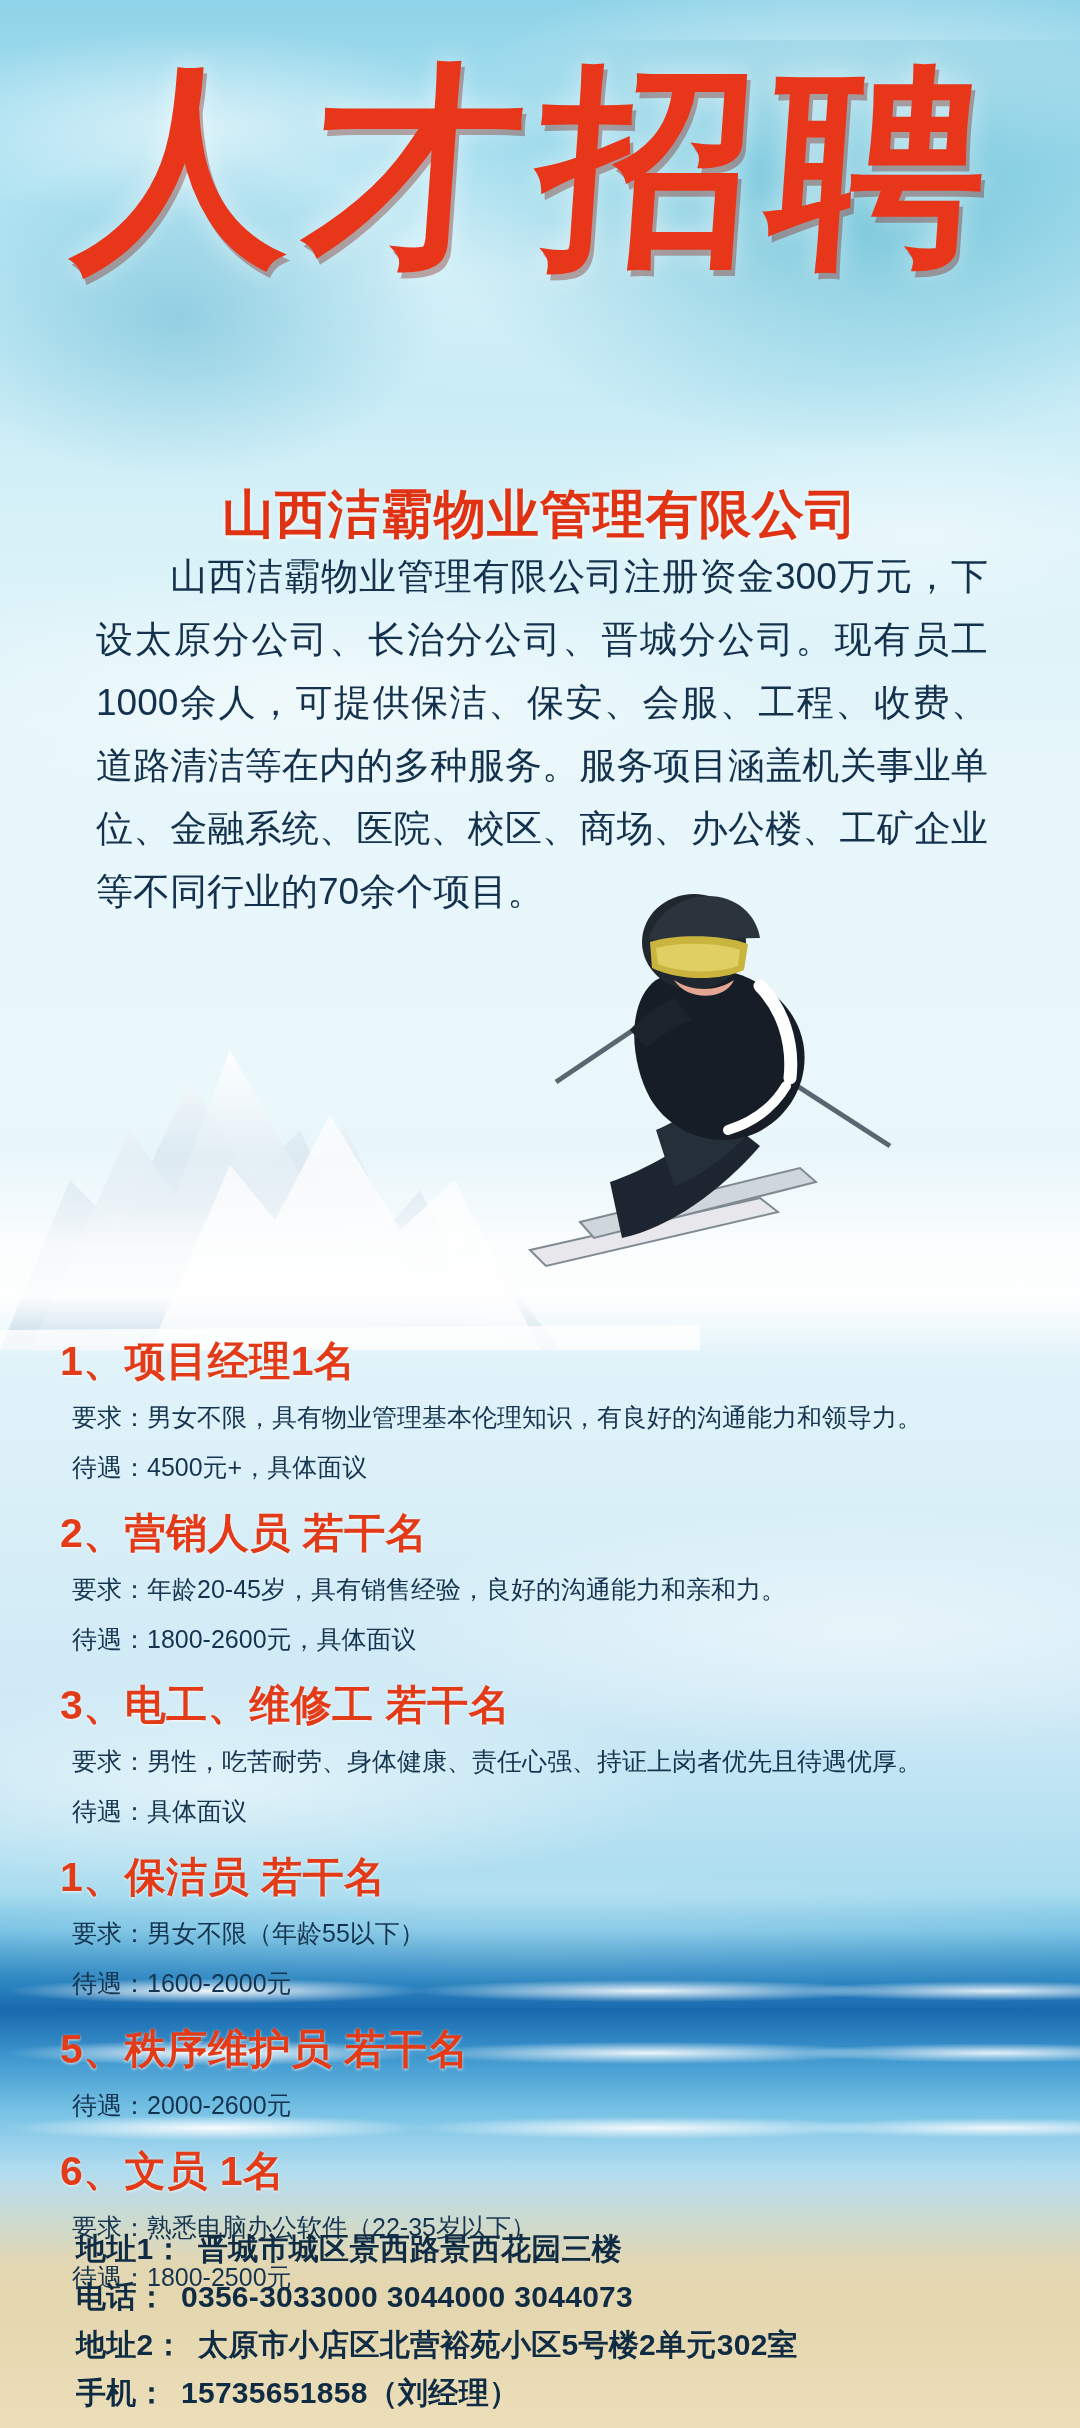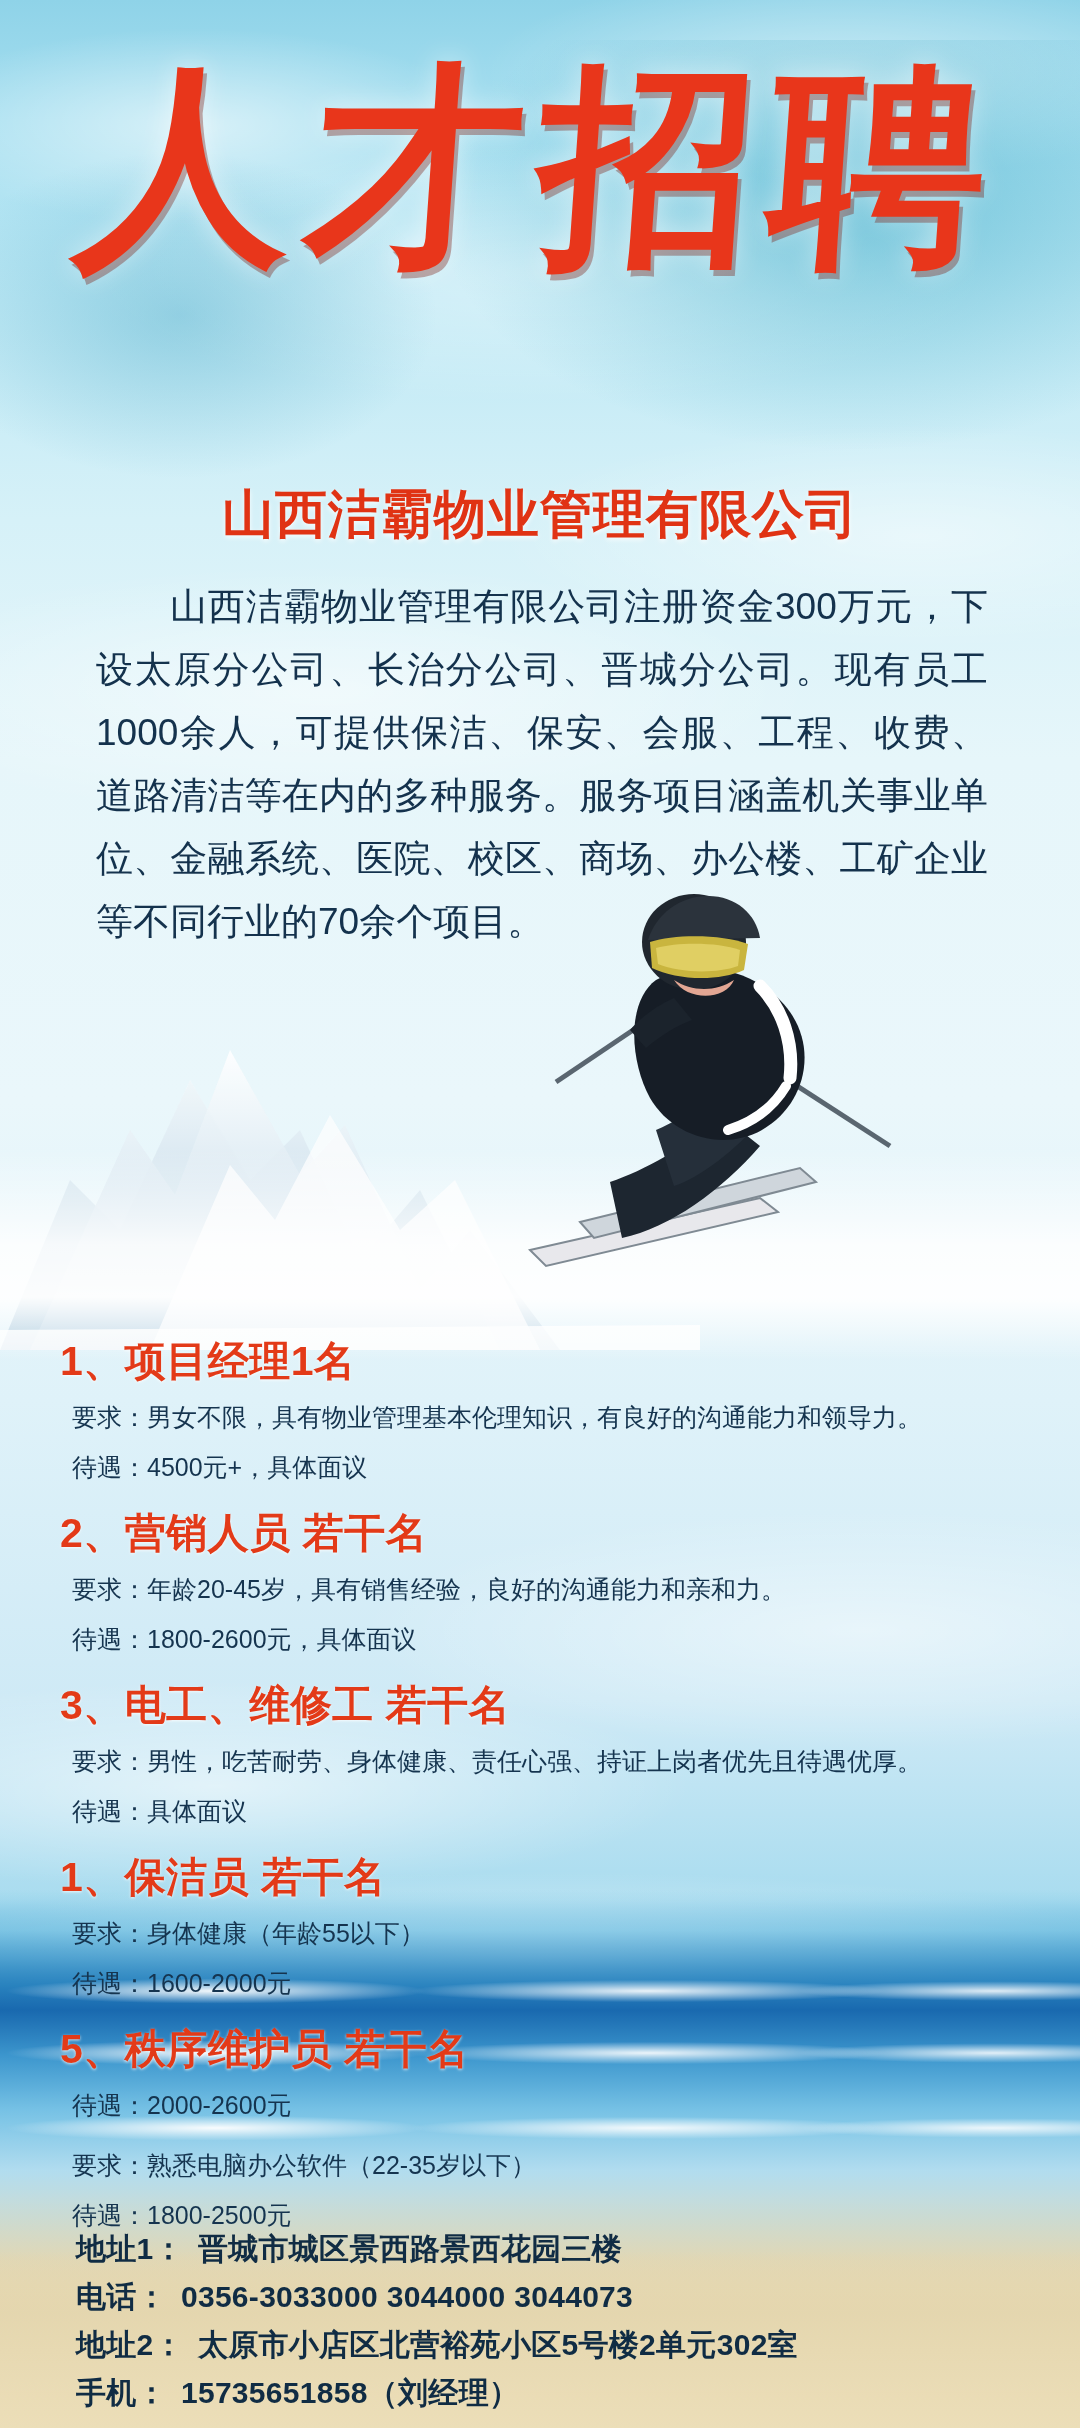--- a/index.html
+++ b/index.html
@@ -107,21 +107,21 @@
     font-size: 52px;
     font-weight: bold;
     color: #e03314;
     letter-spacing: 1px;
     text-shadow: 0 2px 5px rgba(255,255,255,.85);
   }
 
   
   .intro {
     position: absolute;
-    top: 575px;
+    top: 545px;
     left: 96px;
     width: 892px;
     font-size: 37px;
     line-height: 63px;
     color: #14324d;
     text-indent: 74px;
     text-align: justify;
     font-weight: 500;
   }
 
@@ -314,28 +314,29 @@
       <div class="job-line">要求：年龄20-45岁，具有销售经验，良好的沟通能力和亲和力。</div>
       <div class="job-line">待遇：1800-2600元，具体面议</div>
     </div>
     <div class="job">
       <div class="job-title">3、电工、维修工 若干名</div>
       <div class="job-line">要求：男性，吃苦耐劳、身体健康、责任心强、持证上岗者优先且待遇优厚。</div>
       <div class="job-line">待遇：具体面议</div>
     </div>
     <div class="job">
       <div class="job-title">1、保洁员 若干名</div>
-      <div class="job-line">要求：身体健康（年龄55以下）</div>
+      <div class="job-line">要求：男女不限（年龄55以下）</div>
       <div class="job-line">待遇：1600-2000元</div>
     </div>
     <div class="job">
       <div class="job-title">5、秩序维护员 若干名</div>
       <div class="job-line">待遇：2000-2600元</div>
     </div>
     <div class="job">
+      <div class="job-title">6、文员 1名</div>
       <div class="job-line">要求：熟悉电脑办公软件（22-35岁以下）</div>
       <div class="job-line">待遇：1800-2500元</div>
     </div>
   </div>
 
   <div class="contact">
     <div class="contact-line">
       <span class="lbl">地址1：</span><span>晋城市城区景西路景西花园三楼</span>
     </div>
     <div class="contact-line">

